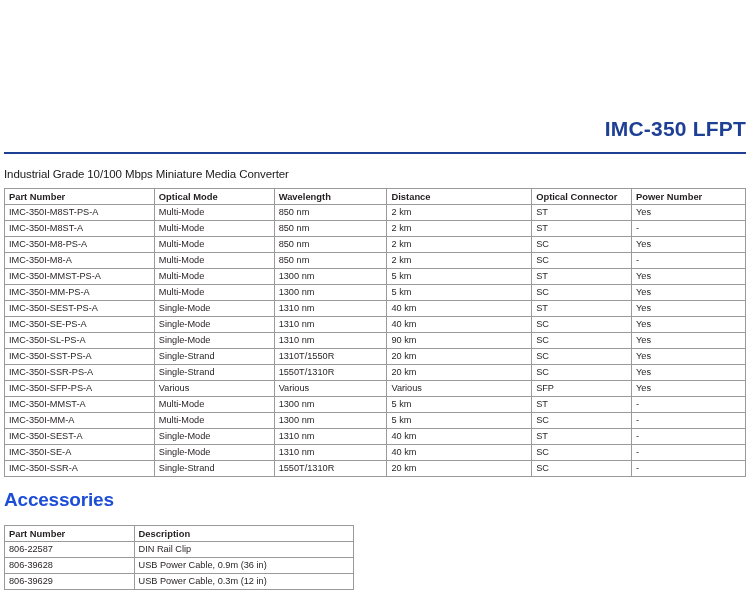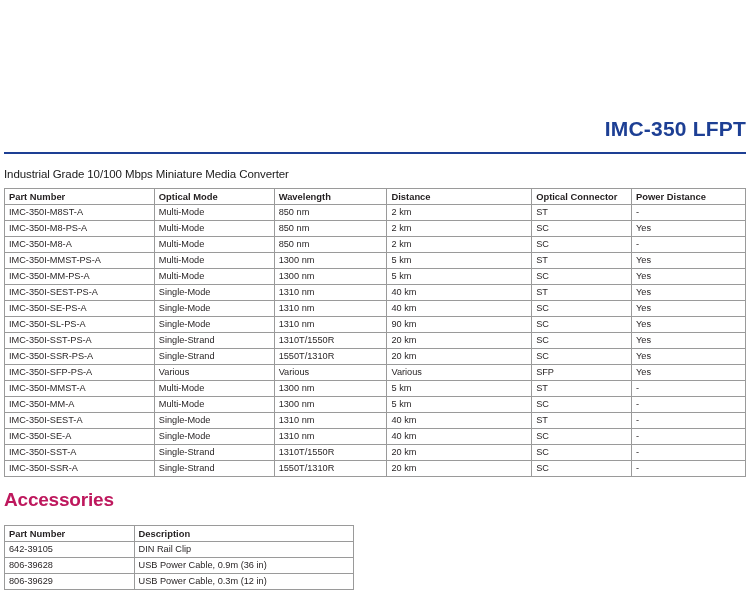--- a/index.html
+++ b/index.html
@@ -78,21 +78,21 @@
   table.spec col.c3 { width: 145px; }
   table.spec col.c4 { width: 100px; }
   table.spec col.c5 { width: 114px; }
 
   .accessories-heading {
     position: absolute;
     top: 490px;
     left: 4px;
     font-size: 19px;
     font-weight: bold;
-    color: #be185d;
+    color: #1d4ed8;
     line-height: 1;
     letter-spacing: -0.2px;
     text-align: center;
   }
   table.acc {
     position: absolute;
     top: 525px;
     left: 4px;
     width: 350px;
     border-collapse: collapse;
@@ -136,24 +136,32 @@
         <col class="c4">
         <col class="c5">
     </colgroup>
     <thead>
       <tr>
         <th>Part Number</th>
         <th>Optical Mode</th>
         <th>Wavelength</th>
         <th>Distance</th>
         <th>Optical Connector</th>
-        <th>Power Distance</th>
+        <th>Power Number</th>
       </tr>
     </thead>
     <tbody>
+      <tr>
+        <td>IMC-350I-M8ST-PS-A</td>
+        <td>Multi-Mode</td>
+        <td>850 nm</td>
+        <td>2 km</td>
+        <td>ST</td>
+        <td>Yes</td>
+      </tr>
       <tr>
         <td>IMC-350I-M8ST-A</td>
         <td>Multi-Mode</td>
         <td>850 nm</td>
         <td>2 km</td>
         <td>ST</td>
         <td>-</td>
       </tr>
       <tr>
         <td>IMC-350I-M8-PS-A</td>
@@ -257,28 +265,20 @@
         <td>1310 nm</td>
         <td>40 km</td>
         <td>ST</td>
         <td>-</td>
       </tr>
       <tr>
         <td>IMC-350I-SE-A</td>
         <td>Single-Mode</td>
         <td>1310 nm</td>
         <td>40 km</td>
-        <td>SC</td>
-        <td>-</td>
-      </tr>
-      <tr>
-        <td>IMC-350I-SST-A</td>
-        <td>Single-Strand</td>
-        <td>1310T/1550R</td>
-        <td>20 km</td>
         <td>SC</td>
         <td>-</td>
       </tr>
       <tr>
         <td>IMC-350I-SSR-A</td>
         <td>Single-Strand</td>
         <td>1550T/1310R</td>
         <td>20 km</td>
         <td>SC</td>
         <td>-</td>
@@ -294,21 +294,21 @@
         <col class="a1">
     </colgroup>
     <thead>
       <tr>
         <th>Part Number</th>
         <th>Description</th>
       </tr>
     </thead>
     <tbody>
       <tr>
-        <td>642-39105</td>
+        <td>806-22587</td>
         <td>DIN Rail Clip</td>
       </tr>
       <tr>
         <td>806-39628</td>
         <td>USB Power Cable, 0.9m (36 in)</td>
       </tr>
       <tr>
         <td>806-39629</td>
         <td>USB Power Cable, 0.3m (12 in)</td>
       </tr>

